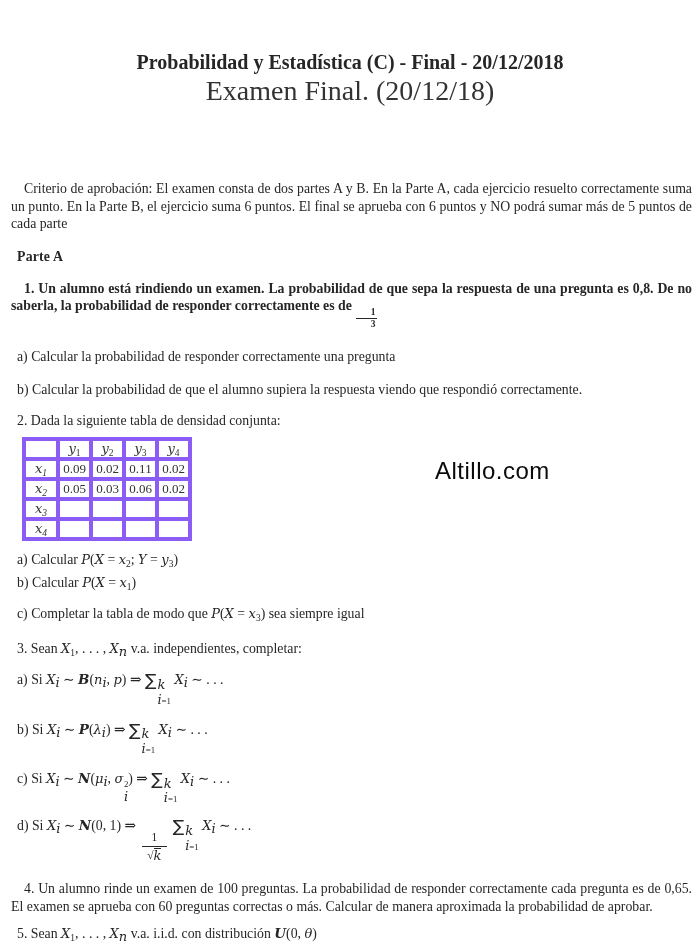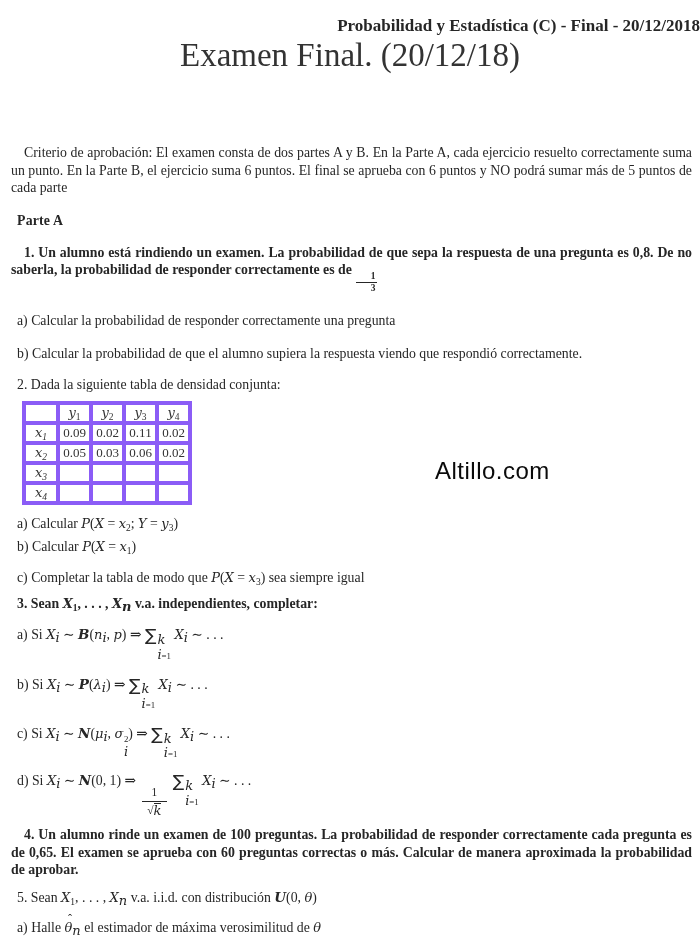--- a/index.html
+++ b/index.html
@@ -6,30 +6,30 @@
   .page{
     position:relative;
     width:700px;height:945px;
     background:#ffffff;
     color:#262626;
     font-family:"Liberation Serif","DejaVu Serif",serif;
     font-size:13.8px;
     overflow:hidden;
   }
   .course-title{
-    padding-top:18px;
-    text-align:right;
+    padding-top:54px;
+    text-align:center;
     font-weight:bold;
-    font-size:17px;
+    font-size:20px;
     line-height:16px;
   }
   .exam-title{
     margin-top:7px;
     text-align:center;
-    font-size:33px;
+    font-size:28px;
     line-height:28px;
     font-weight:400;
     color:#333;
   }
   .par{
     padding-left:11px;
     padding-right:8px;
     text-indent:13px;
     text-align:justify;
     line-height:17.5px;
@@ -46,21 +46,21 @@
   .item{
     margin-left:17px;
     margin-right:8px;
     line-height:17.5px;
   }
   .mt17{margin-top:17px;}
   .mt16{margin-top:16px;}
   .mt15{margin-top:5px;}
   .mt14{margin-top:14px;}
   .mt13{margin-top:13px;}
-  .mt12{margin-top:8px;font-weight:bold;}
+  .mt12{margin-top:17px;}
   .mt11{margin-top:11px;}
   .mt10{margin-top:10px;}
   .q2-table{
     margin-top:8px;
     margin-left:22px;
     border-collapse:collapse;
     font-size:13px;
     color:#333;
   }
   .q2-table td{

